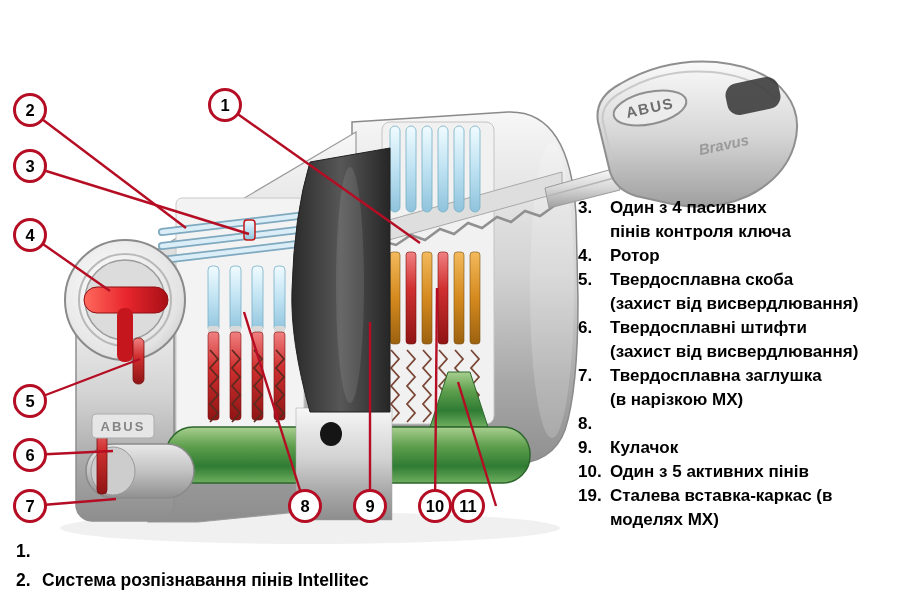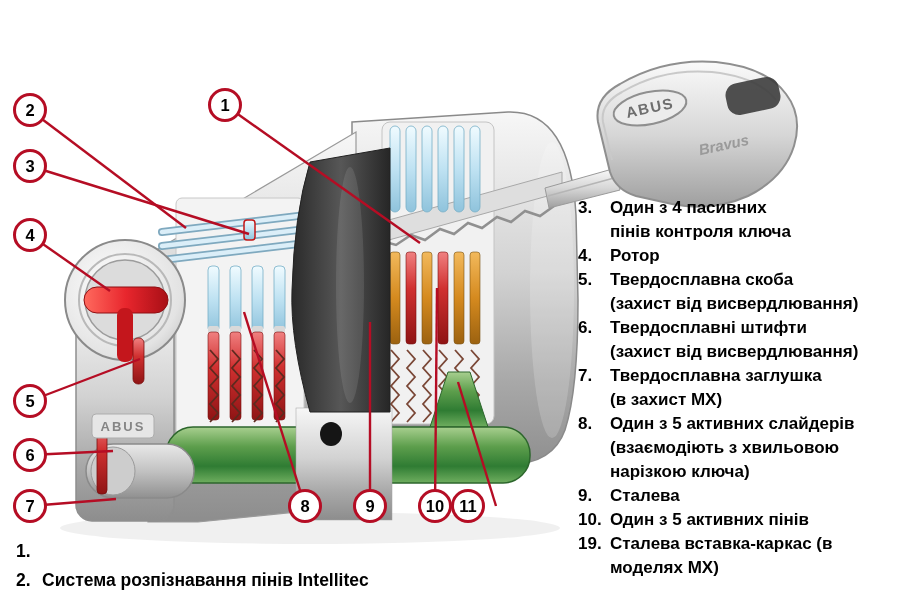--- a/index.html
+++ b/index.html
@@ -268,31 +268,28 @@
 (захист від висвердлювання)</span>
       </div>
     <div class="legend-item">
         <span class="num">6.</span>
         <span class="txt">Твердосплавні штифти
 (захист від висвердлювання)</span>
       </div>
     <div class="legend-item">
         <span class="num">7.</span>
         <span class="txt">Твердосплавна заглушка
-(в захист MX)</span>
+(в нарізкою MX)</span>
       </div>
     <div class="legend-item">
         <span class="num">8.</span>
-        <span class="txt">Один з 5 активних слайдерів
-(взаємодіють з хвильовою
-нарізкою ключа)</span>
       </div>
     <div class="legend-item">
         <span class="num">9.</span>
-        <span class="txt">Сталева</span>
+        <span class="txt">Кулачок</span>
       </div>
     <div class="legend-item">
         <span class="num">10.</span>
         <span class="txt">Один з 5 активних пінів</span>
       </div>
     <div class="legend-item">
         <span class="num">19.</span>
         <span class="txt">Сталева вставка-каркас (в моделях MX)</span>
       </div>
   </div>

